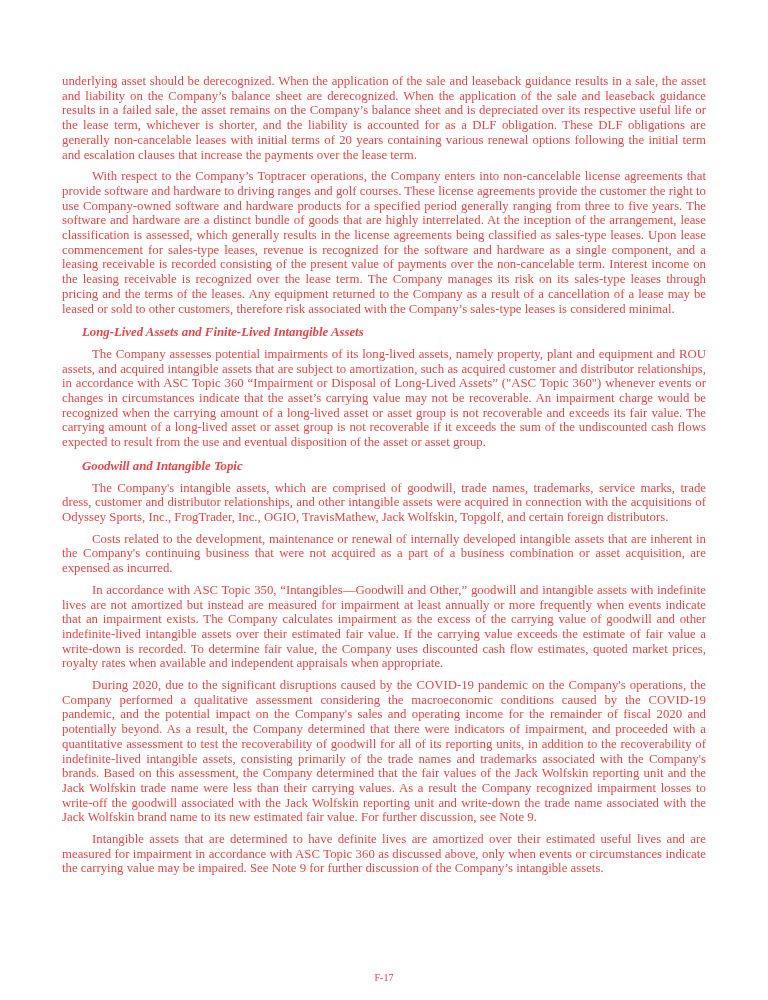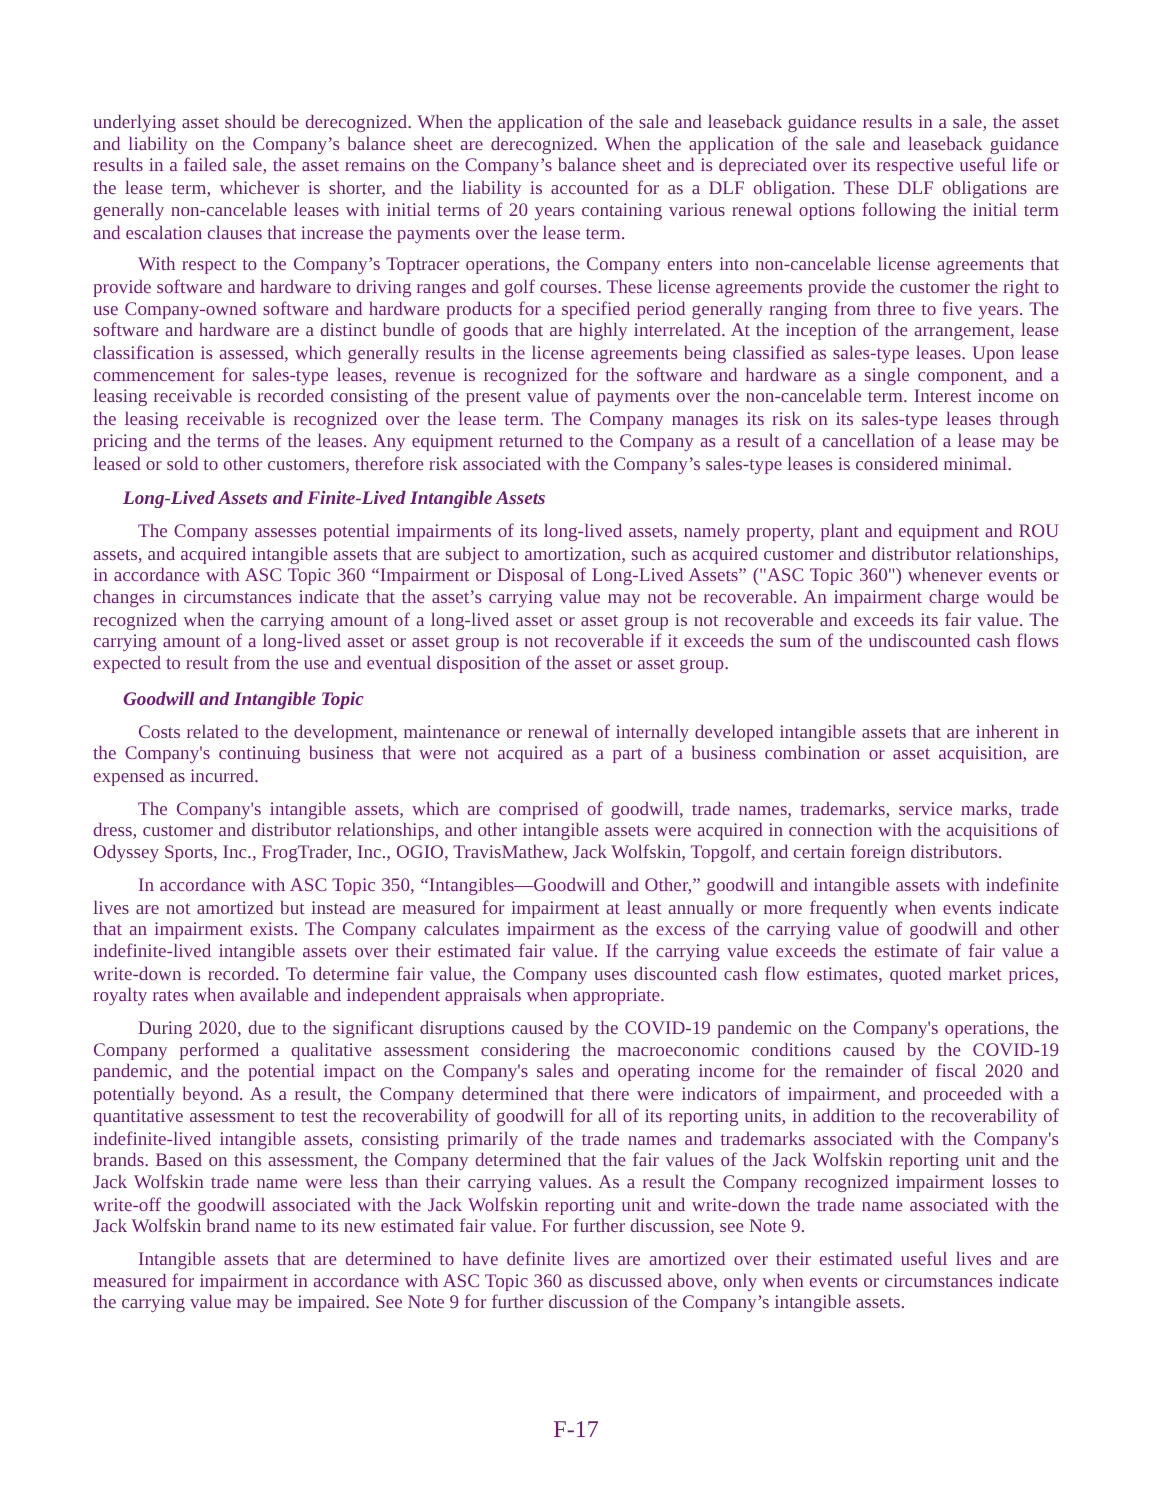--- a/index.html
+++ b/index.html
@@ -7,21 +7,21 @@
     padding: 0;
     background: #ffffff;
   }
   .page {
     position: relative;
     width: 768px;
     height: 1000px;
     background: #ffffff;
     overflow: hidden;
     font-family: "Liberation Serif", "DejaVu Serif", serif;
-    color: #701a75;
+    color: #ef4444;
   }
   .content {
     position: absolute;
     left: 62px;
     top: 74px;
     width: 644px;
     font-size: 12.8px;
     line-height: 14.7px;
     text-align: justify;
   }
@@ -35,37 +35,37 @@
   }
   .heading {
     margin: 9px 0 7px 20px;
     font-size: 12.8px;
     font-weight: bold;
     font-style: italic;
     text-align: left;
   }
   .footer {
     position: absolute;
-    top: 945px;
+    top: 972px;
     left: 0;
     width: 768px;
     text-align: center;
-    font-size: 16px;
+    font-size: 10px;
   }
 </style>
 </head>
 <body>
 
 <div class="page">
   <div class="content">
     <p class="para no-indent">underlying asset should be derecognized. When the application of the sale and leaseback guidance results in a sale, the asset and liability on the Company’s balance sheet are derecognized. When the application of the sale and leaseback guidance results in a failed sale, the asset remains on the Company’s balance sheet and is depreciated over its respective useful life or the lease term, whichever is shorter, and the liability is accounted for as a DLF obligation. These DLF obligations are generally non-cancelable leases with initial terms of 20 years containing various renewal options following the initial term and escalation clauses that increase the payments over the lease term.</p>
     <p class="para">With respect to the Company’s Toptracer operations, the Company enters into non-cancelable license agreements that provide software and hardware to driving ranges and golf courses. These license agreements provide the customer the right to use Company-owned software and hardware products for a specified period generally ranging from three to five years. The software and hardware are a distinct bundle of goods that are highly interrelated. At the inception of the arrangement, lease classification is assessed, which generally results in the license agreements being classified as sales-type leases. Upon lease commencement for sales-type leases, revenue is recognized for the software and hardware as a single component, and a leasing receivable is recorded consisting of the present value of payments over the non-cancelable term. Interest income on the leasing receivable is recognized over the lease term. The Company manages its risk on its sales-type leases through pricing and the terms of the leases. Any equipment returned to the Company as a result of a cancellation of a lease may be leased or sold to other customers, therefore risk associated with the Company’s sales-type leases is considered minimal.</p>
     <h3 class="heading">Long-Lived Assets and Finite-Lived Intangible Assets</h3>
     <p class="para">The Company assesses potential impairments of its long-lived assets, namely property, plant and equipment and ROU assets, and acquired intangible assets that are subject to amortization, such as acquired customer and distributor relationships, in accordance with ASC Topic 360 “Impairment or Disposal of Long-Lived Assets” ("ASC Topic 360") whenever events or changes in circumstances indicate that the asset’s carrying value may not be recoverable. An impairment charge would be recognized when the carrying amount of a long-lived asset or asset group is not recoverable and exceeds its fair value. The carrying amount of a long-lived asset or asset group is not recoverable if it exceeds the sum of the undiscounted cash flows expected to result from the use and eventual disposition of the asset or asset group.</p>
     <h3 class="heading">Goodwill and Intangible Topic</h3>
+    <p class="para">The Company's intangible assets, which are comprised of goodwill, trade names, trademarks, service marks, trade dress, customer and distributor relationships, and other intangible assets were acquired in connection with the acquisitions of Odyssey Sports, Inc., FrogTrader, Inc., OGIO, TravisMathew, Jack Wolfskin, Topgolf, and certain foreign distributors.</p>
     <p class="para">Costs related to the development, maintenance or renewal of internally developed intangible assets that are inherent in the Company's continuing business that were not acquired as a part of a business combination or asset acquisition, are expensed as incurred.</p>
-    <p class="para">The Company's intangible assets, which are comprised of goodwill, trade names, trademarks, service marks, trade dress, customer and distributor relationships, and other intangible assets were acquired in connection with the acquisitions of Odyssey Sports, Inc., FrogTrader, Inc., OGIO, TravisMathew, Jack Wolfskin, Topgolf, and certain foreign distributors.</p>
     <p class="para">In accordance with ASC Topic 350, “Intangibles—Goodwill and Other,” goodwill and intangible assets with indefinite lives are not amortized but instead are measured for impairment at least annually or more frequently when events indicate that an impairment exists. The Company calculates impairment as the excess of the carrying value of goodwill and other indefinite-lived intangible assets over their estimated fair value. If the carrying value exceeds the estimate of fair value a write-down is recorded. To determine fair value, the Company uses discounted cash flow estimates, quoted market prices, royalty rates when available and independent appraisals when appropriate.</p>
     <p class="para">During 2020, due to the significant disruptions caused by the COVID-19 pandemic on the Company's operations, the Company performed a qualitative assessment considering the macroeconomic conditions caused by the COVID-19 pandemic, and the potential impact on the Company's sales and operating income for the remainder of fiscal 2020 and potentially beyond. As a result, the Company determined that there were indicators of impairment, and proceeded with a quantitative assessment to test the recoverability of goodwill for all of its reporting units, in addition to the recoverability of indefinite-lived intangible assets, consisting primarily of the trade names and trademarks associated with the Company's brands. Based on this assessment, the Company determined that the fair values of the Jack Wolfskin reporting unit and the Jack Wolfskin trade name were less than their carrying values. As a result the Company recognized impairment losses to write-off the goodwill associated with the Jack Wolfskin reporting unit and write-down the trade name associated with the Jack Wolfskin brand name to its new estimated fair value. For further discussion, see Note 9.</p>
     <p class="para">Intangible assets that are determined to have definite lives are amortized over their estimated useful lives and are measured for impairment in accordance with ASC Topic 360 as discussed above, only when events or circumstances indicate the carrying value may be impaired. See Note 9 for further discussion of the Company’s intangible assets.</p>
   </div>
   <div class="footer">F-17</div>
 </div>
 
 </body></html>

